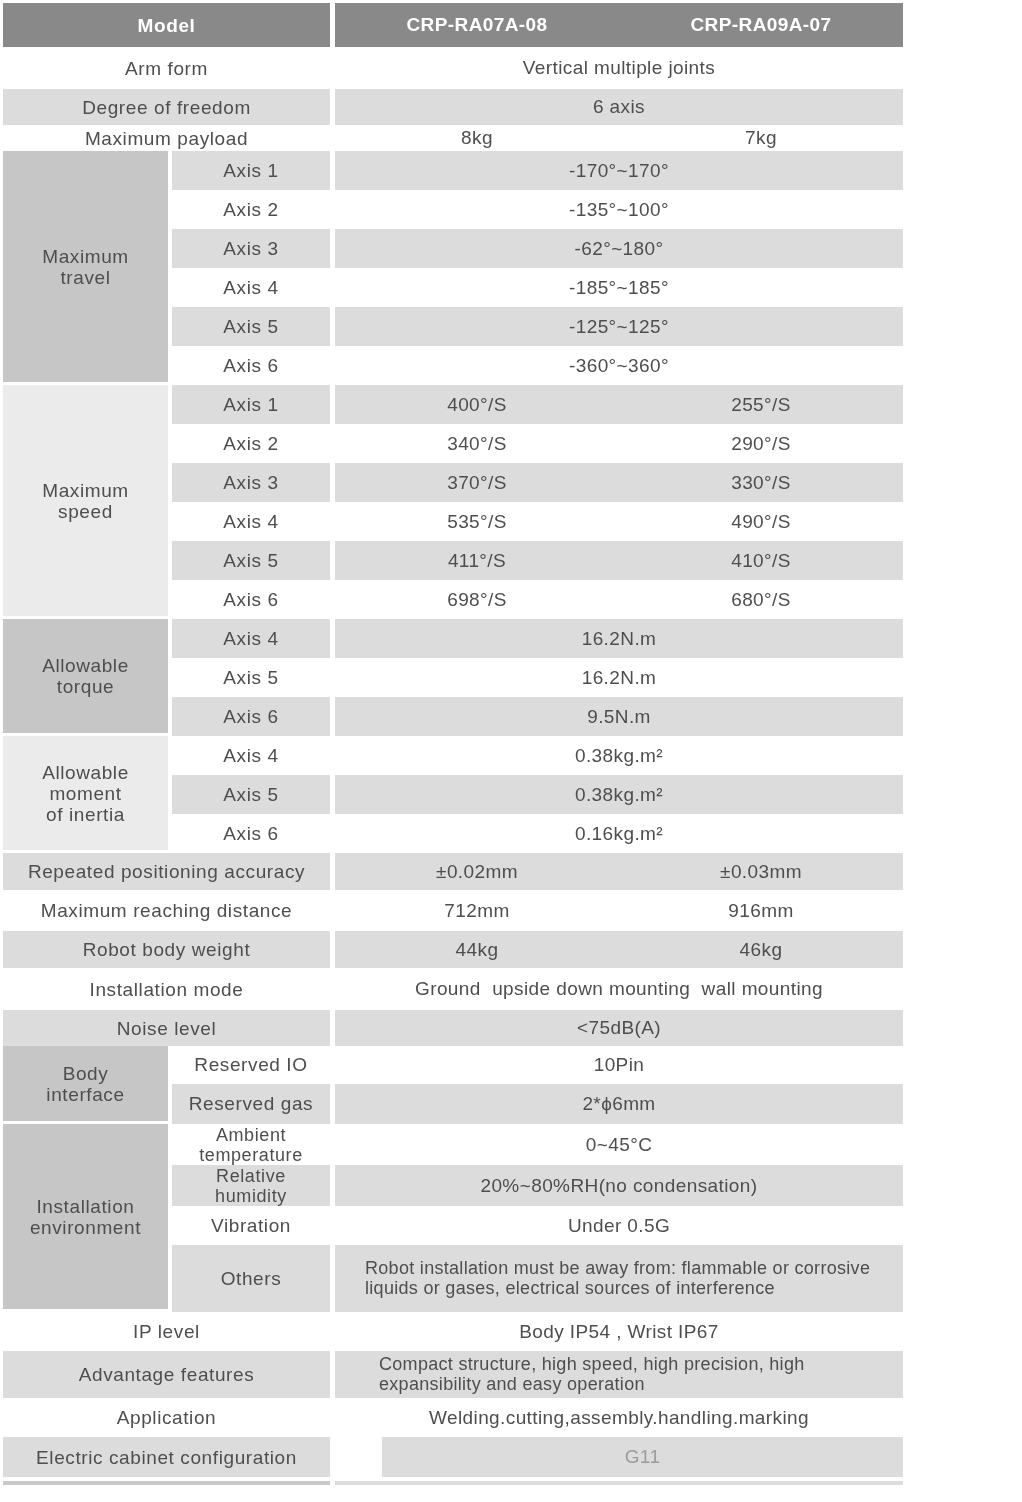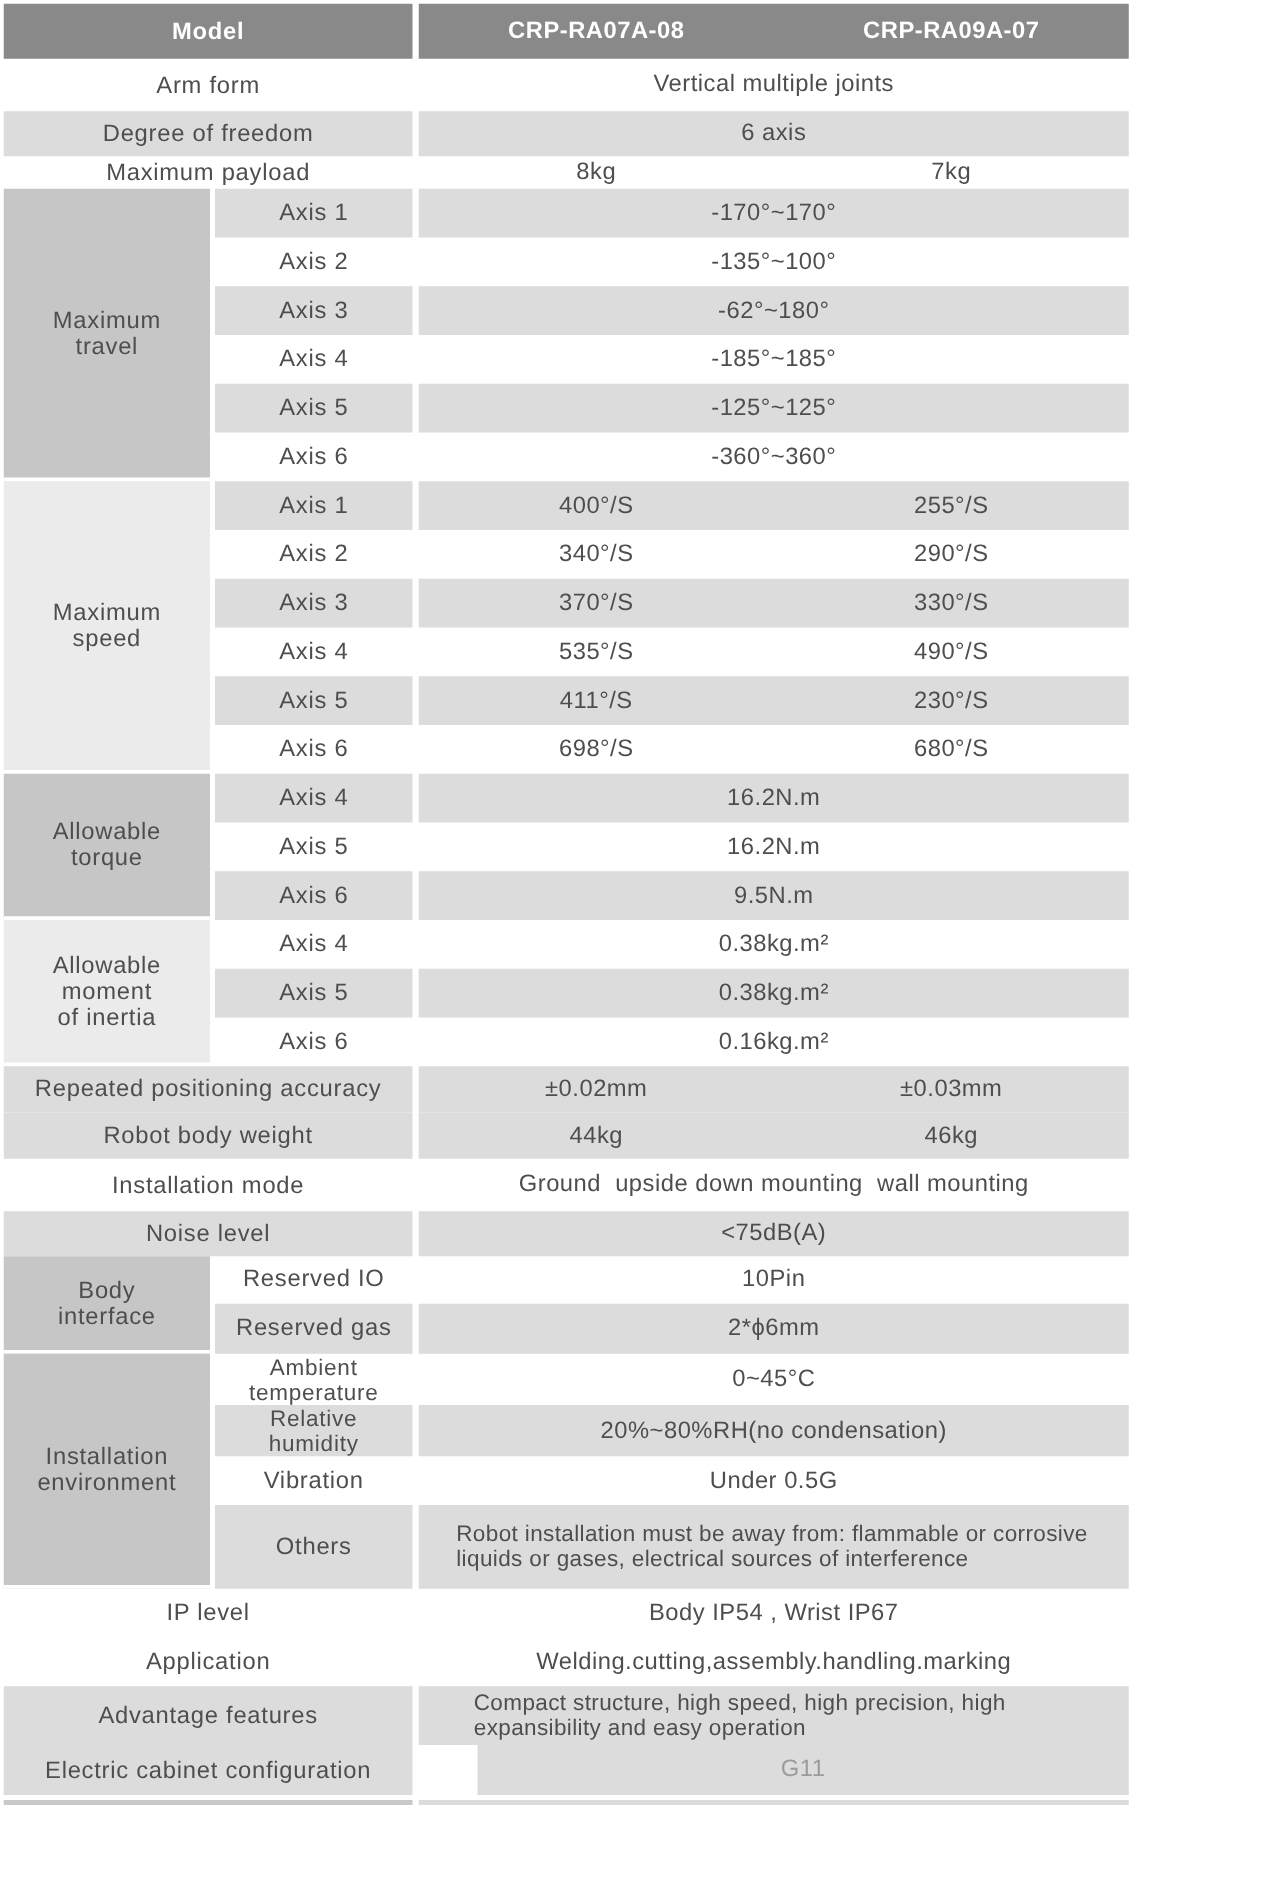--- a/index.html
+++ b/index.html
@@ -132,21 +132,21 @@
           <div class="sub">Axis 4</div>
           <div class="sval halves">
             <span>535°/S</span>
             <span>490°/S</span>
           </div>
         </div>
         <div class="sr">
           <div class="sub g">Axis 5</div>
           <div class="sval halves g">
             <span>411°/S</span>
-            <span>230°/S</span>
+            <span>410°/S</span>
           </div>
         </div>
         <div class="sr">
           <div class="sub">Axis 6</div>
           <div class="sval halves">
             <span>698°/S</span>
             <span>680°/S</span>
           </div>
         </div>
       </div>
@@ -192,20 +192,27 @@
     </div>
 
     <div class="r" style="height:37px">
       <div class="lab g">Repeated positioning accuracy</div>
       <div class="val halves g">
         <span>±0.02mm</span>
         <span>±0.03mm</span>
       </div>
     </div>
 
+    <div class="r" style="height:41px">
+      <div class="lab">Maximum reaching distance</div>
+      <div class="val halves">
+        <span>712mm</span>
+        <span>916mm</span>
+      </div>
+    </div>
 
     <div class="r" style="height:37px">
       <div class="lab g">Robot body weight</div>
       <div class="val halves g">
         <span>44kg</span>
         <span>46kg</span>
       </div>
     </div>
 
     <div class="r" style="height:42px">
@@ -258,32 +265,32 @@
           </div>
         </div>
       </div>
     </div>
 
     <div class="r" style="height:39px">
       <div class="lab">IP level</div>
       <div class="val merged">Body IP54 , Wrist IP67</div>
     </div>
 
-    <div class="r" style="height:39px">
-      <div class="lab">Application</div>
-      <div class="val merged">Welding.cutting,assembly.handling.marking</div>
-    </div>
-
     <div class="r" style="height:47px">
       <div class="lab g">Advantage features</div>
       <div class="val g left small wraptext" style="padding-left:44px">
         <span style="max-width:490px;display:inline-block">Compact structure, high speed, high precision, high expansibility and easy operation</span>
       </div>
     </div>
 
+    <div class="r" style="height:39px">
+      <div class="lab">Application</div>
+      <div class="val merged">Welding.cutting,assembly.handling.marking</div>
+    </div>
+
     <div class="r" style="height:40px">
       <div class="lab g">Electric cabinet configuration</div>
       <div class="val merged g muted">G11</div>
     </div>
 
     <div class="sliver">
       <div class="a"></div>
       <div class="b"></div>
     </div>
 

